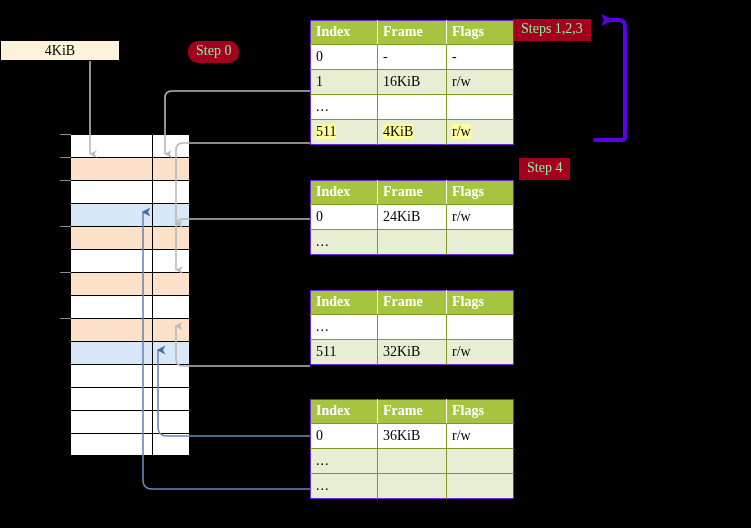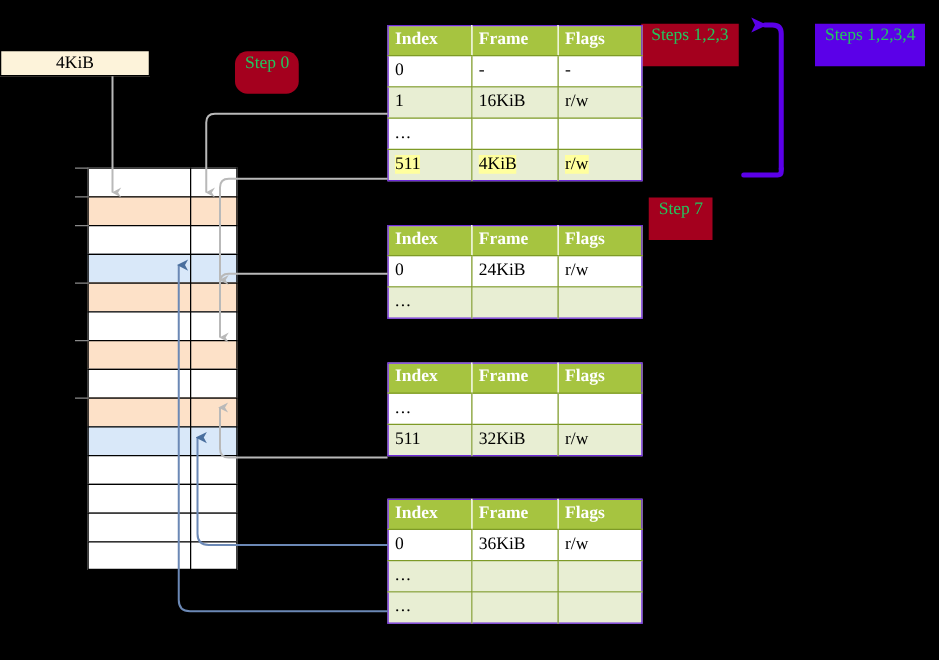--- a/index.html
+++ b/index.html
@@ -8,22 +8,22 @@
     font-family:"Liberation Serif", serif;
     color:#000;
   }
   .stage{position:absolute;left:0;top:0;width:751px;height:528px;}
 
   
   .badge{
     position:absolute;
     font-family:"Liberation Serif", serif;
     font-size:14px;
-    color:#22c55e;
-    padding:2px 8px 16px 8px;
+    color:#86efac;
+    padding:2px 8px 4px 8px;
     white-space:nowrap;
     line-height:16px;
   }
   .badge.red{background:#a4001e;}
   .badge.blue{background:#5b00e8;}
 
   
   .kib-box{
     position:absolute;
     background:#fdf3da;
@@ -101,25 +101,24 @@
 <body>
 
 <div class="stage">
 
   <div class="kib-box" style="left:0px;top:40px;width:120px;height:21px;">
     <span>4KiB</span>
   </div>
 
   <div class="badge red" style="left:188px;top:41px;border-radius:10px;">Step 0</div>
 
-  <div class="badge red" style="left:519px;top:158px;">Step 7</div>
+  <div class="badge red" style="left:519px;top:158px;">Step 4</div>
 
   <div class="badge red" style="left:513px;top:19px;">Steps 1,2,3</div>
 
-  <div class="badge blue" style="left:652px;top:19px;">Steps 1,2,3,4</div>
 
   <div class="memcol" style="left:70px;top:134px;">
     <div class="memrow" style="top:0px;">
         <div class="memtick" style="top:-1px;"></div>
       </div>
     <div class="memrow orange" style="top:23px;">
         <div class="memtick" style="top:-1px;"></div>
       </div>
     <div class="memrow" style="top:46px;">
         <div class="memtick" style="top:-1px;"></div>

